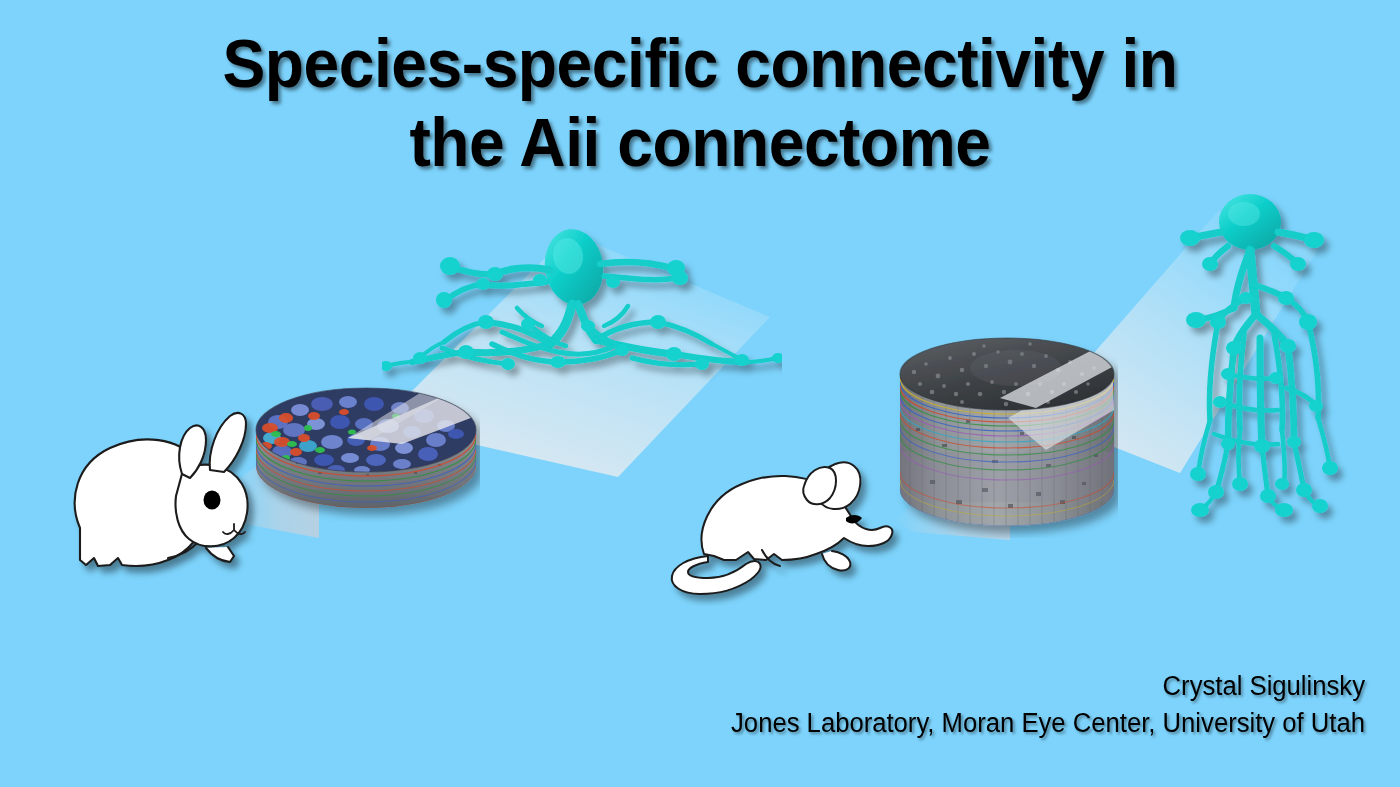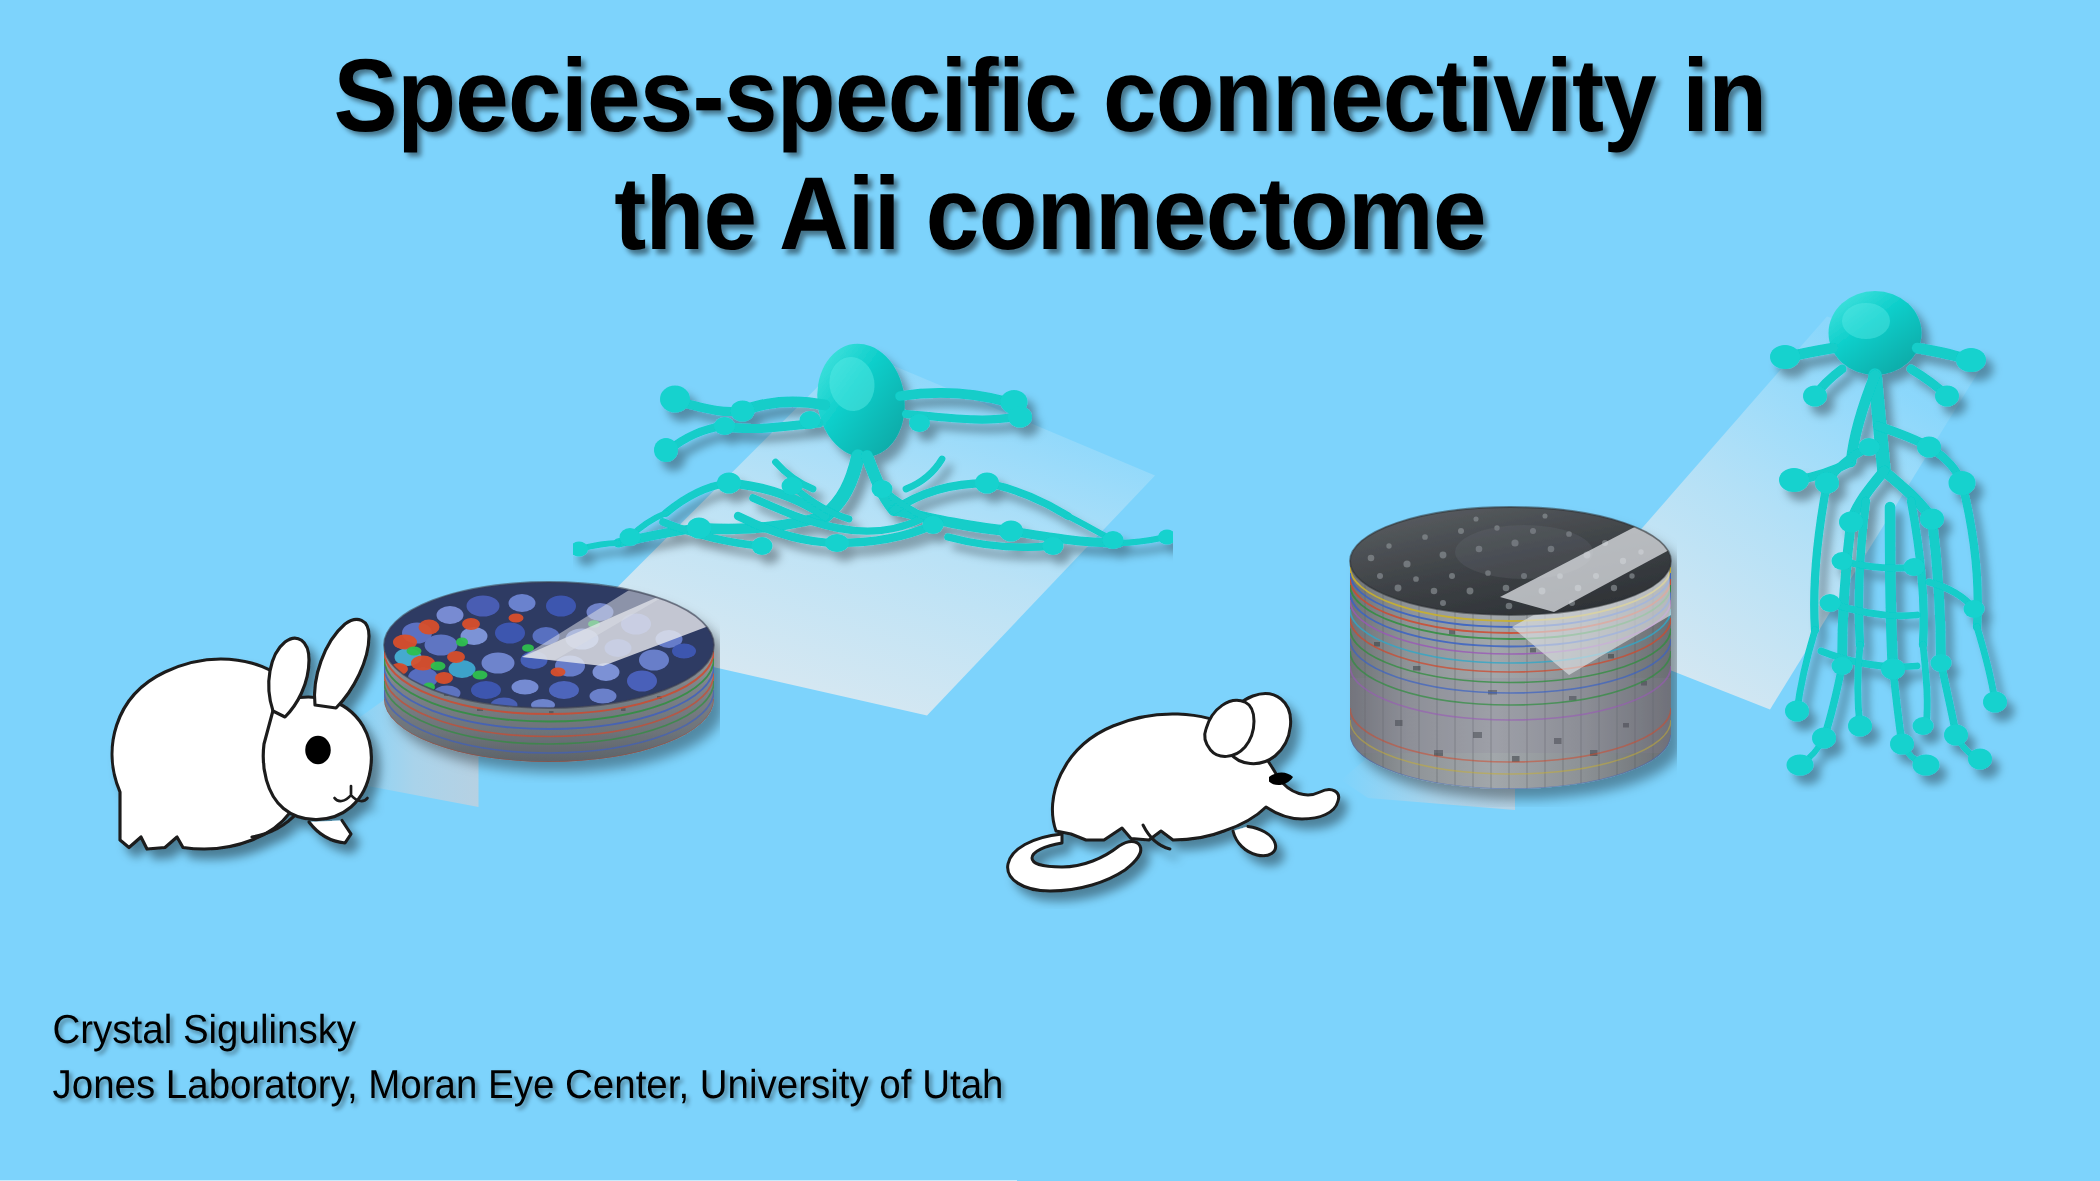--- a/index.html
+++ b/index.html
@@ -39,21 +39,21 @@
     transform: scaleX(0.93);
     text-shadow: 3px 3px 4px rgba(0,0,0,0.45);
   }
 
   
   .byline-block {
     position: absolute;
     top: 668px;
     left: 0;
     width: 1400px;
-    text-align: left;
+    text-align: right;
     pointer-events: none;
   }
   .byline-line {
     display: block;
     font-family: "Liberation Sans", sans-serif;
     font-weight: normal;
     font-size: 27px;
     line-height: 37px;
     color: #000000;
     transform: scaleX(0.95);

